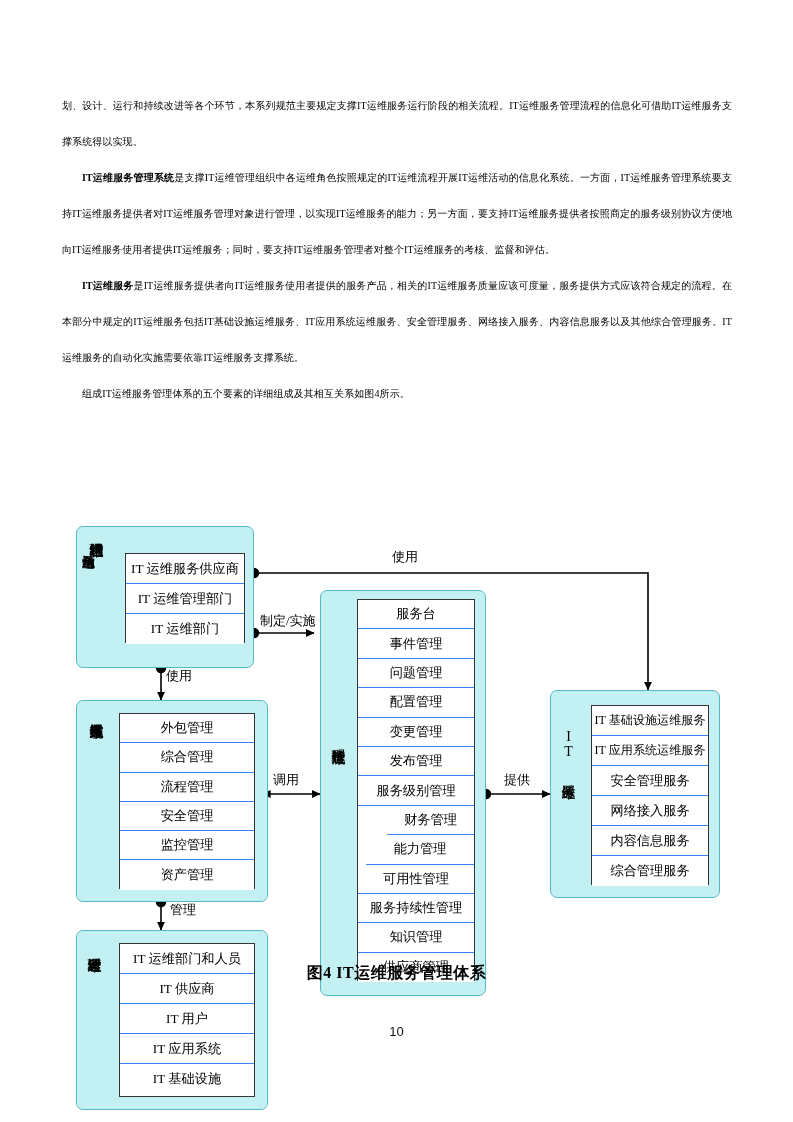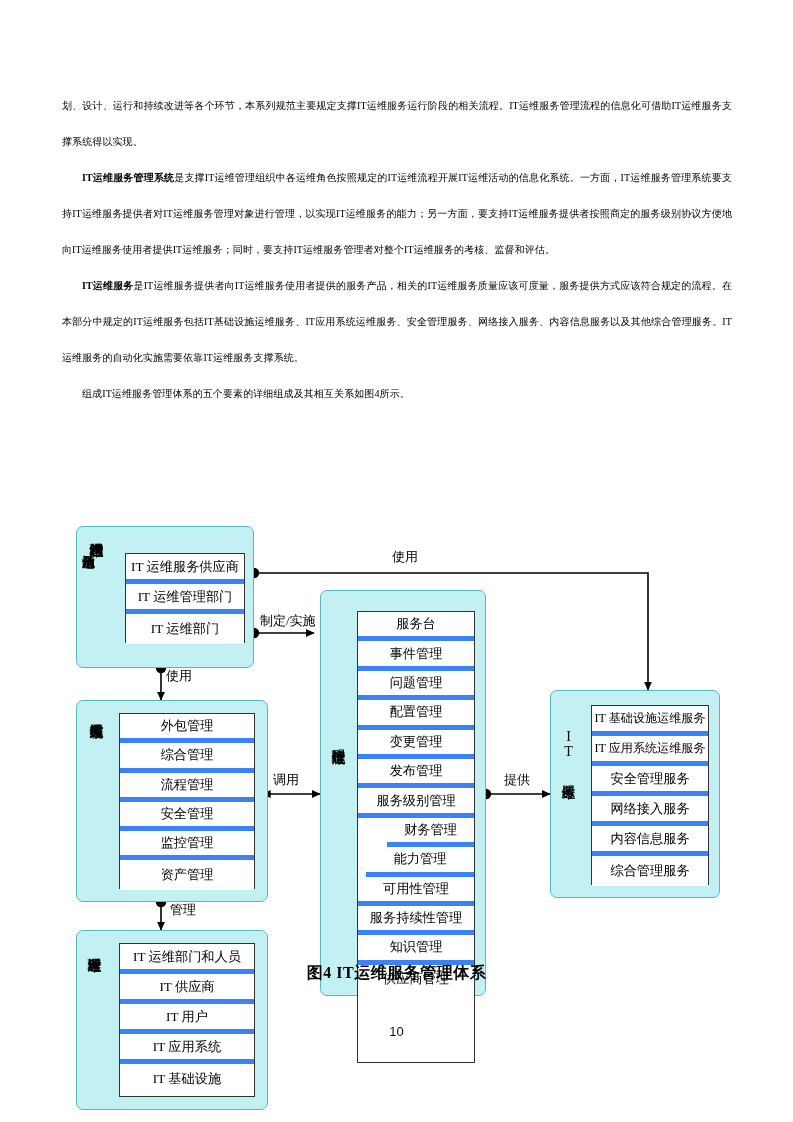--- a/index.html
+++ b/index.html
@@ -43,21 +43,21 @@
     border-radius:7px;
     box-sizing:border-box;
   }
   .rows {
     position:absolute;
     border:1px solid #333;
     background:#fff;
     box-sizing:border-box;
   }
   .rows .row {
-    border-bottom:5px solid #3b82f6;
+    border-bottom:1px solid #3b82f6;
     box-sizing:border-box;
     display:flex; align-items:center; justify-content:center;
     font-size:13.2px;
     color:#000;
     white-space:nowrap;
     background:#fff;
   }
   .rows .row:last-child { border-bottom:none; }
 
   
@@ -182,21 +182,21 @@
         <div class="row" style="height:30px;">IT 运维部门和人员</div>
         <div class="row" style="height:30px;">IT 供应商</div>
         <div class="row" style="height:30px;">IT 用户</div>
         <div class="row" style="height:30px;">IT 应用系统</div>
         <div class="row" style="height:30px;">IT 基础设施</div>
       </div>
     </div>
 
     <div class="grp" style="left:258px; top:78px; width:166px; height:406px;">
       <div class="vlabel" style="right:140px; top:148px;">运维管理流程</div>
-      <div class="rows" style="left:36px; top:20px; width:118px; height:452px;">
+      <div class="rows" style="left:36px; top:8px; width:118px; height:382px;">
         <div class="row" style="height:29.4px;">服务台</div>
         <div class="row" style="height:29.4px;">事件管理</div>
         <div class="row" style="height:29.4px;">问题管理</div>
         <div class="row" style="height:29.4px;">配置管理</div>
         <div class="row" style="height:29.4px;">变更管理</div>
         <div class="row" style="height:29.4px;">发布管理</div>
         <div class="row" style="height:29.4px;">服务级别管理</div>
         <div class="row" style="height:29.4px;margin-left:29px;">财务管理</div>
         <div class="row" style="height:29.4px;margin-left:8px;">能力管理</div>
         <div class="row" style="height:29.4px;">可用性管理</div>

